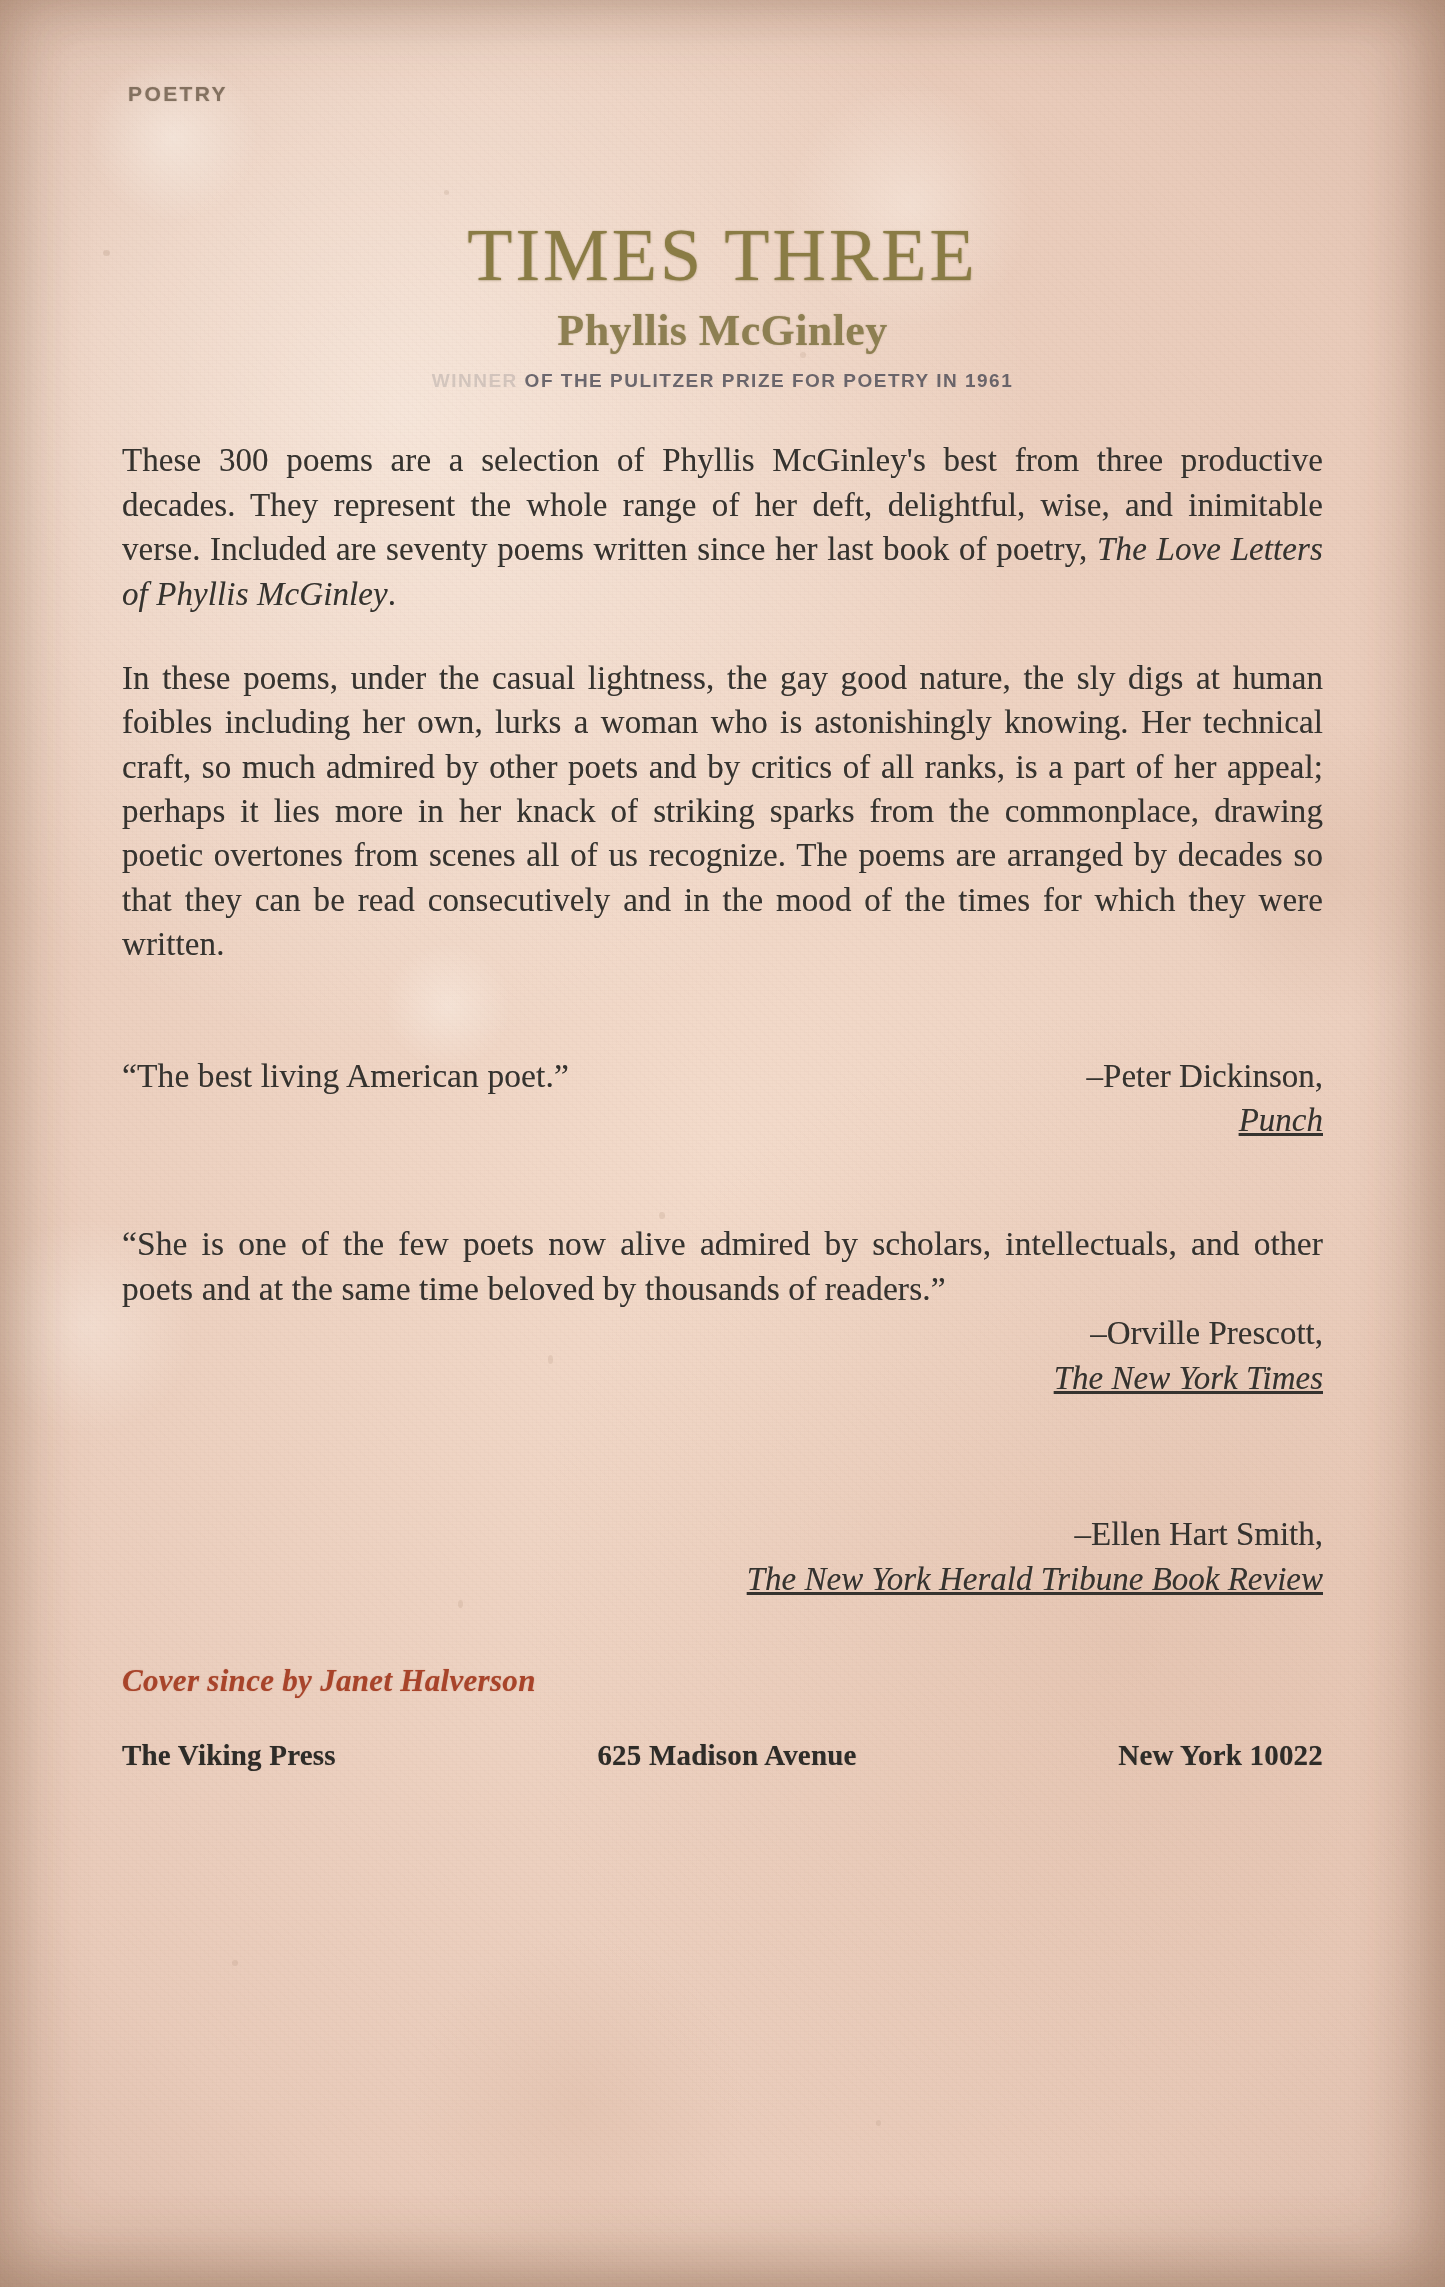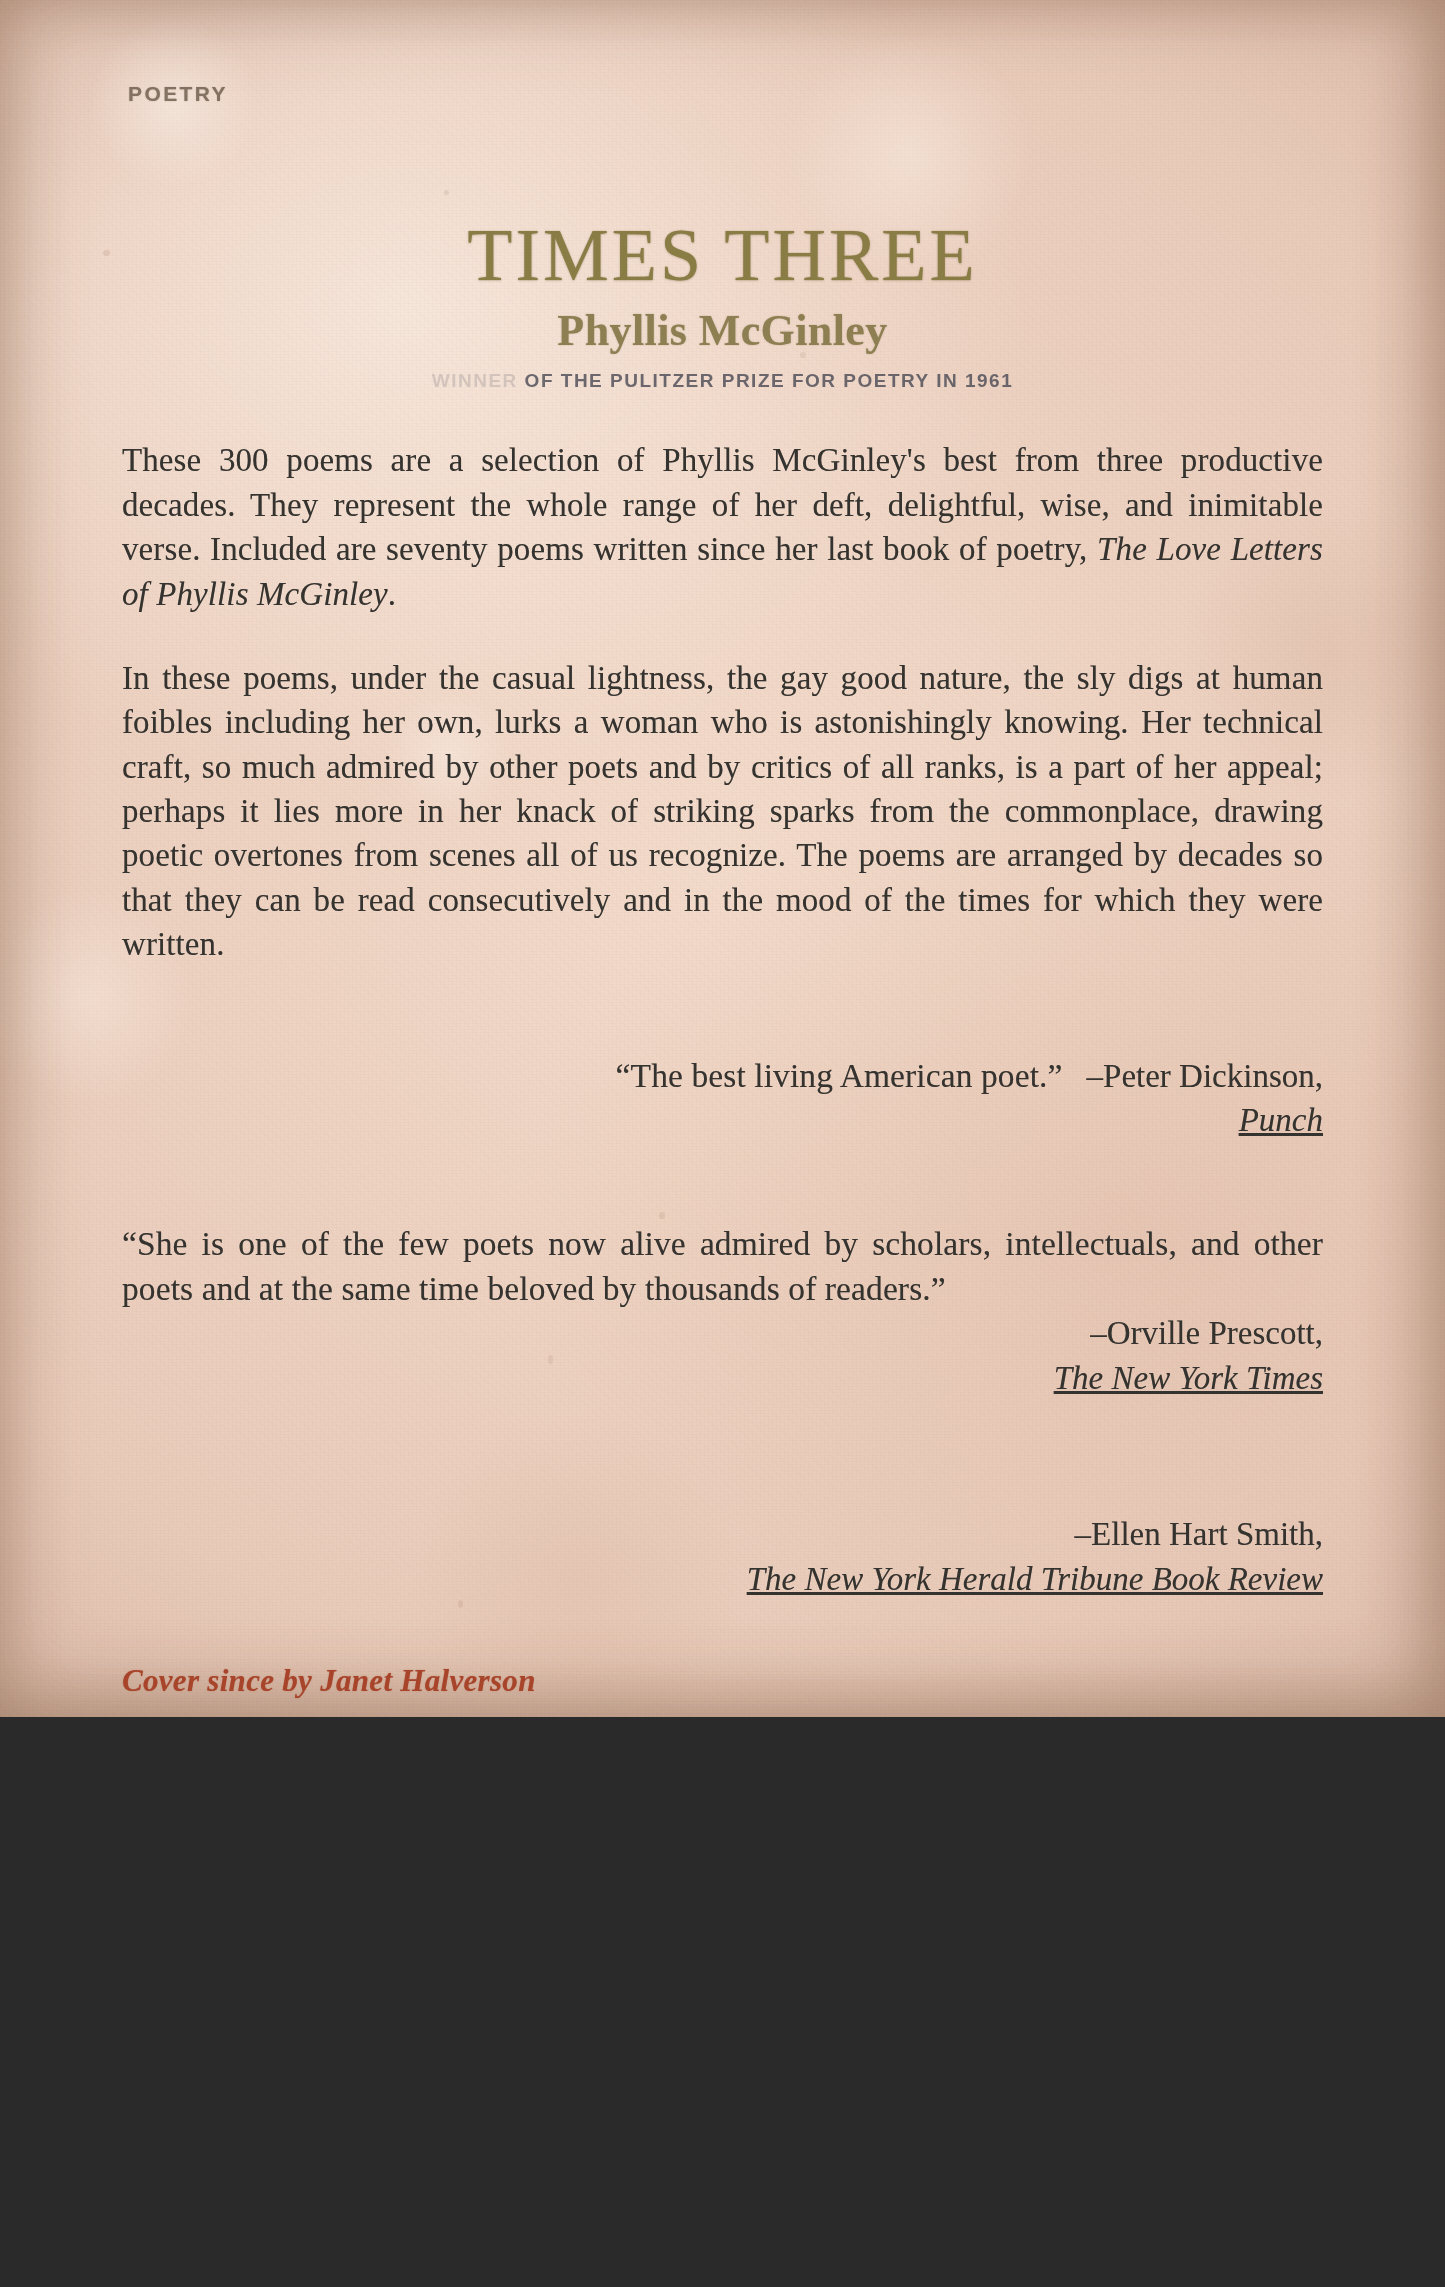--- a/index.html
+++ b/index.html
@@ -4,21 +4,21 @@
 <style>
   html, body {
     margin: 0;
     padding: 0;
     background: #2a2a2a;
   }
 
   .page {
     position: relative;
     width: 1445px;
-    height: 1717px;
+    height: 2287px;
     overflow: hidden;
     background:
       radial-gradient(ellipse 70% 45% at 28% 18%, rgba(255,248,240,0.55) 0%, rgba(255,248,240,0.0) 62%),
       radial-gradient(ellipse 60% 40% at 78% 72%, rgba(214,172,148,0.30) 0%, rgba(214,172,148,0.0) 70%),
       radial-gradient(ellipse 90% 70% at 50% 50%, rgba(243,219,203,1) 0%, rgba(233,203,186,1) 70%, rgba(216,183,166,1) 100%),
       linear-gradient(150deg, #f3e0d2 0%, #eed5c5 35%, #e7cbba 68%, #ddbda9 100%);
     font-family: "Liberation Serif", "DejaVu Serif", serif;
     color: #3a3733;
   }
 
@@ -131,21 +131,21 @@
   }
   p.para em { font-style: italic; }
 
   
   .quote {
     margin: 0 0 34px 0;
   }
   .quote-row {
     display: flex;
     align-items: baseline;
-    justify-content: flex-end;
+    justify-content: space-between;
     gap: 24px;
   }
   .quote-text {
     font-size: 33.5px;
     line-height: 1.35;
     color: #35332f;
     text-align: justify;
     text-align-last: left;
     margin: 0;
     letter-spacing: 0.1px;

